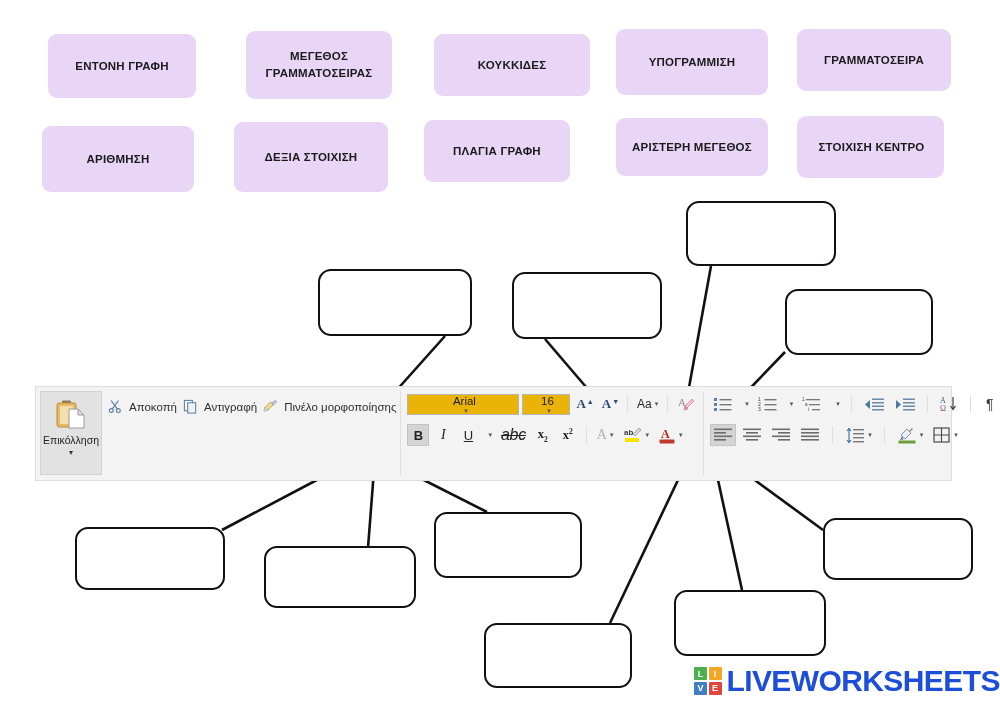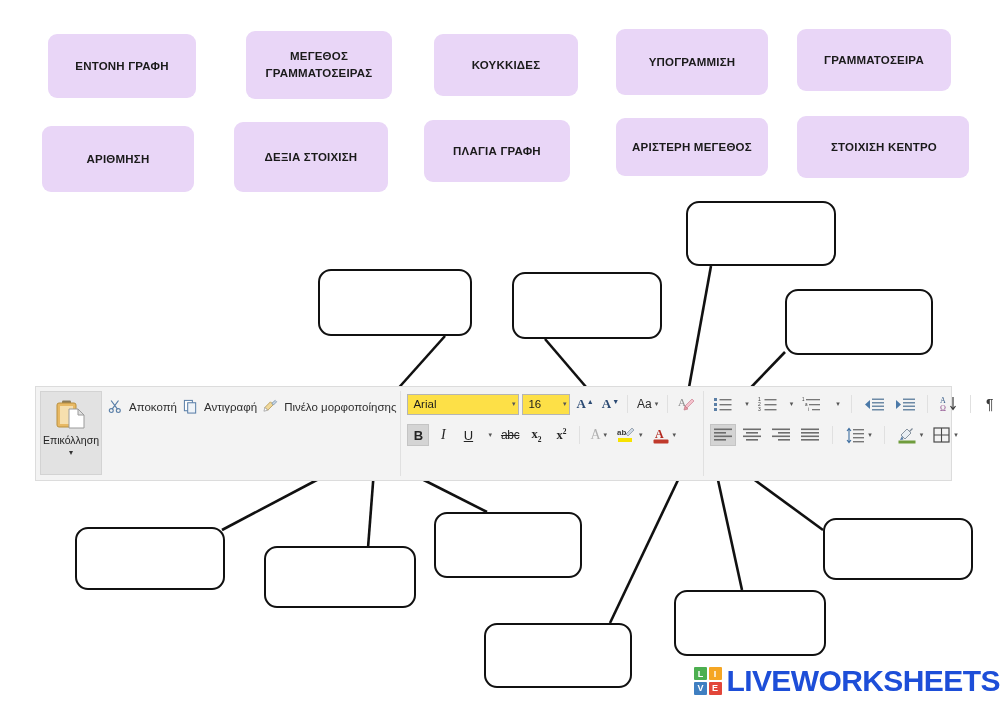--- a/index.html
+++ b/index.html
@@ -113,29 +113,30 @@
   }
   .clip-item { display: flex; align-items: center; gap: 6px; white-space: nowrap; }
   .clip-item span.txt { font-size: 11.5px; color: #2e2e2e; }
 
   
   .font-group { flex-direction: column; padding: 6px 5px 0 6px; display: flex; }
   .row { display: flex; align-items: center; gap: 3px; }
   .row.row2 { margin-top: 9px; }
   .combo {
     border: 1px solid #b5b5b5;
-    background: #fde047;
+    background: #eab308;
     height: 21px;
     display: flex;
     align-items: center;
     justify-content: space-between;
     padding: 0 3px 0 5px;
     box-sizing: border-box;
     font-size: 11.5px;
     color: #1c1c1c;
+    flex-direction: column;
   }
   .combo.name { width: 112px; }
   .combo.size { width: 48px; }
   .caret { font-size: 7px; color: #555; margin-left: 3px; }
 
   .btn {
     height: 22px;
     min-width: 22px;
     display: flex;
     align-items: center;
@@ -145,21 +146,21 @@
     color: #232323;
     font-size: 12px;
     border: 1px solid transparent;
     background: transparent;
   }
   .btn.active { background: #d4d4d4; border-color: #c4c4c4; }
   .btn.dim { color: #b0b0b0; }
   .btn b { font-weight: 700; font-size: 13px; }
   .btn i { font-family: "Liberation Serif", serif; font-style: italic; font-size: 14px; }
   .btn u { text-decoration: underline; font-size: 13px; }
-  .btn s { text-decoration: line-through; font-size: 12px; letter-spacing: -.3px; }
+  .btn s { text-decoration: line-through; font-size: 16px; letter-spacing: -.3px; font-style: italic; }
   .sup-sub { font-size: 12.5px; font-weight: 700; font-family: "Liberation Serif", serif; }
   .sup-sub sub, .sup-sub sup { font-size: 7.5px; font-weight: 700; }
   .grow-a { font-family: "Liberation Serif", serif; font-weight: 600; font-size: 13px; color: #2b4a73; position: relative; }
   .grow-a em { font-style: normal; font-size: 7px; position: relative; top: -4px; left: 1px; }
   .aa { font-size: 12px; color: #2a2a2a; }
 
   
   .para-group { flex-direction: column; padding: 6px 4px 0 6px; display: flex; }
 
   
@@ -211,28 +212,28 @@
       <line x1="368" y1="548" x2="374" y2="470"></line>
       <line x1="487" y1="512" x2="404" y2="470"></line>
       <line x1="610" y1="623" x2="678" y2="480"></line>
       <line x1="742" y1="590" x2="718" y2="480"></line>
       <line x1="823" y1="530" x2="752" y2="478"></line>
     </svg>
 
   <div id="word-bank">
       <div class="chip" style="left: 48px; top: 34px; width: 148px; height: 64px;">ΕΝΤΟΝΗ ΓΡΑΦΗ</div>
       <div class="chip" style="left: 246px; top: 31px; width: 146px; height: 68px;">ΜΕΓΕΘΟΣ ΓΡΑΜΜΑΤΟΣΕΙΡΑΣ</div>
-      <div class="chip" style="left: 434px; top: 34px; width: 144px; height: 62px;">ΚΟΥΚΚΙΔΕΣ</div>
+      <div class="chip" style="left: 434px; top: 34px; width: 156px; height: 62px;">ΚΟΥΚΚΙΔΕΣ</div>
       <div class="chip" style="left: 616px; top: 29px; width: 152px; height: 66px;">ΥΠΟΓΡΑΜΜΙΣΗ</div>
       <div class="chip" style="left: 797px; top: 29px; width: 154px; height: 62px;">ΓΡΑΜΜΑΤΟΣΕΙΡΑ</div>
       <div class="chip" style="left: 42px; top: 126px; width: 152px; height: 66px;">ΑΡΙΘΜΗΣΗ</div>
       <div class="chip" style="left: 234px; top: 122px; width: 154px; height: 70px;">ΔΕΞΙΑ ΣΤΟΙΧΙΣΗ</div>
       <div class="chip" style="left: 424px; top: 120px; width: 146px; height: 62px;">ΠΛΑΓΙΑ ΓΡΑΦΗ</div>
       <div class="chip" style="left: 616px; top: 118px; width: 152px; height: 58px;">ΑΡΙΣΤΕΡΗ ΜΕΓΕΘΟΣ</div>
-      <div class="chip" style="left: 797px; top: 116px; width: 172px; height: 62px; padding-left: 8px;">ΣΤΟΙΧΙΣΗ ΚΕΝΤΡΟ</div>
+      <div class="chip" style="left: 797px; top: 116px; width: 147px; height: 62px; padding-left: 8px;">ΣΤΟΙΧΙΣΗ ΚΕΝΤΡΟ</div>
     </div>
 
   <div id="answer-boxes">
       <div class="answer-box" style="left: 318px; top: 269px; width: 154px; height: 67px;"></div>
       <div class="answer-box" style="left: 512px; top: 272px; width: 150px; height: 67px;"></div>
       <div class="answer-box" style="left: 686px; top: 201px; width: 150px; height: 65px;"></div>
       <div class="answer-box" style="left: 785px; top: 289px; width: 148px; height: 66px;"></div>
       <div class="answer-box" style="left: 75px; top: 527px; width: 150px; height: 63px;"></div>
       <div class="answer-box" style="left: 264px; top: 546px; width: 152px; height: 62px;"></div>
       <div class="answer-box" style="left: 434px; top: 512px; width: 148px; height: 66px;"></div>

